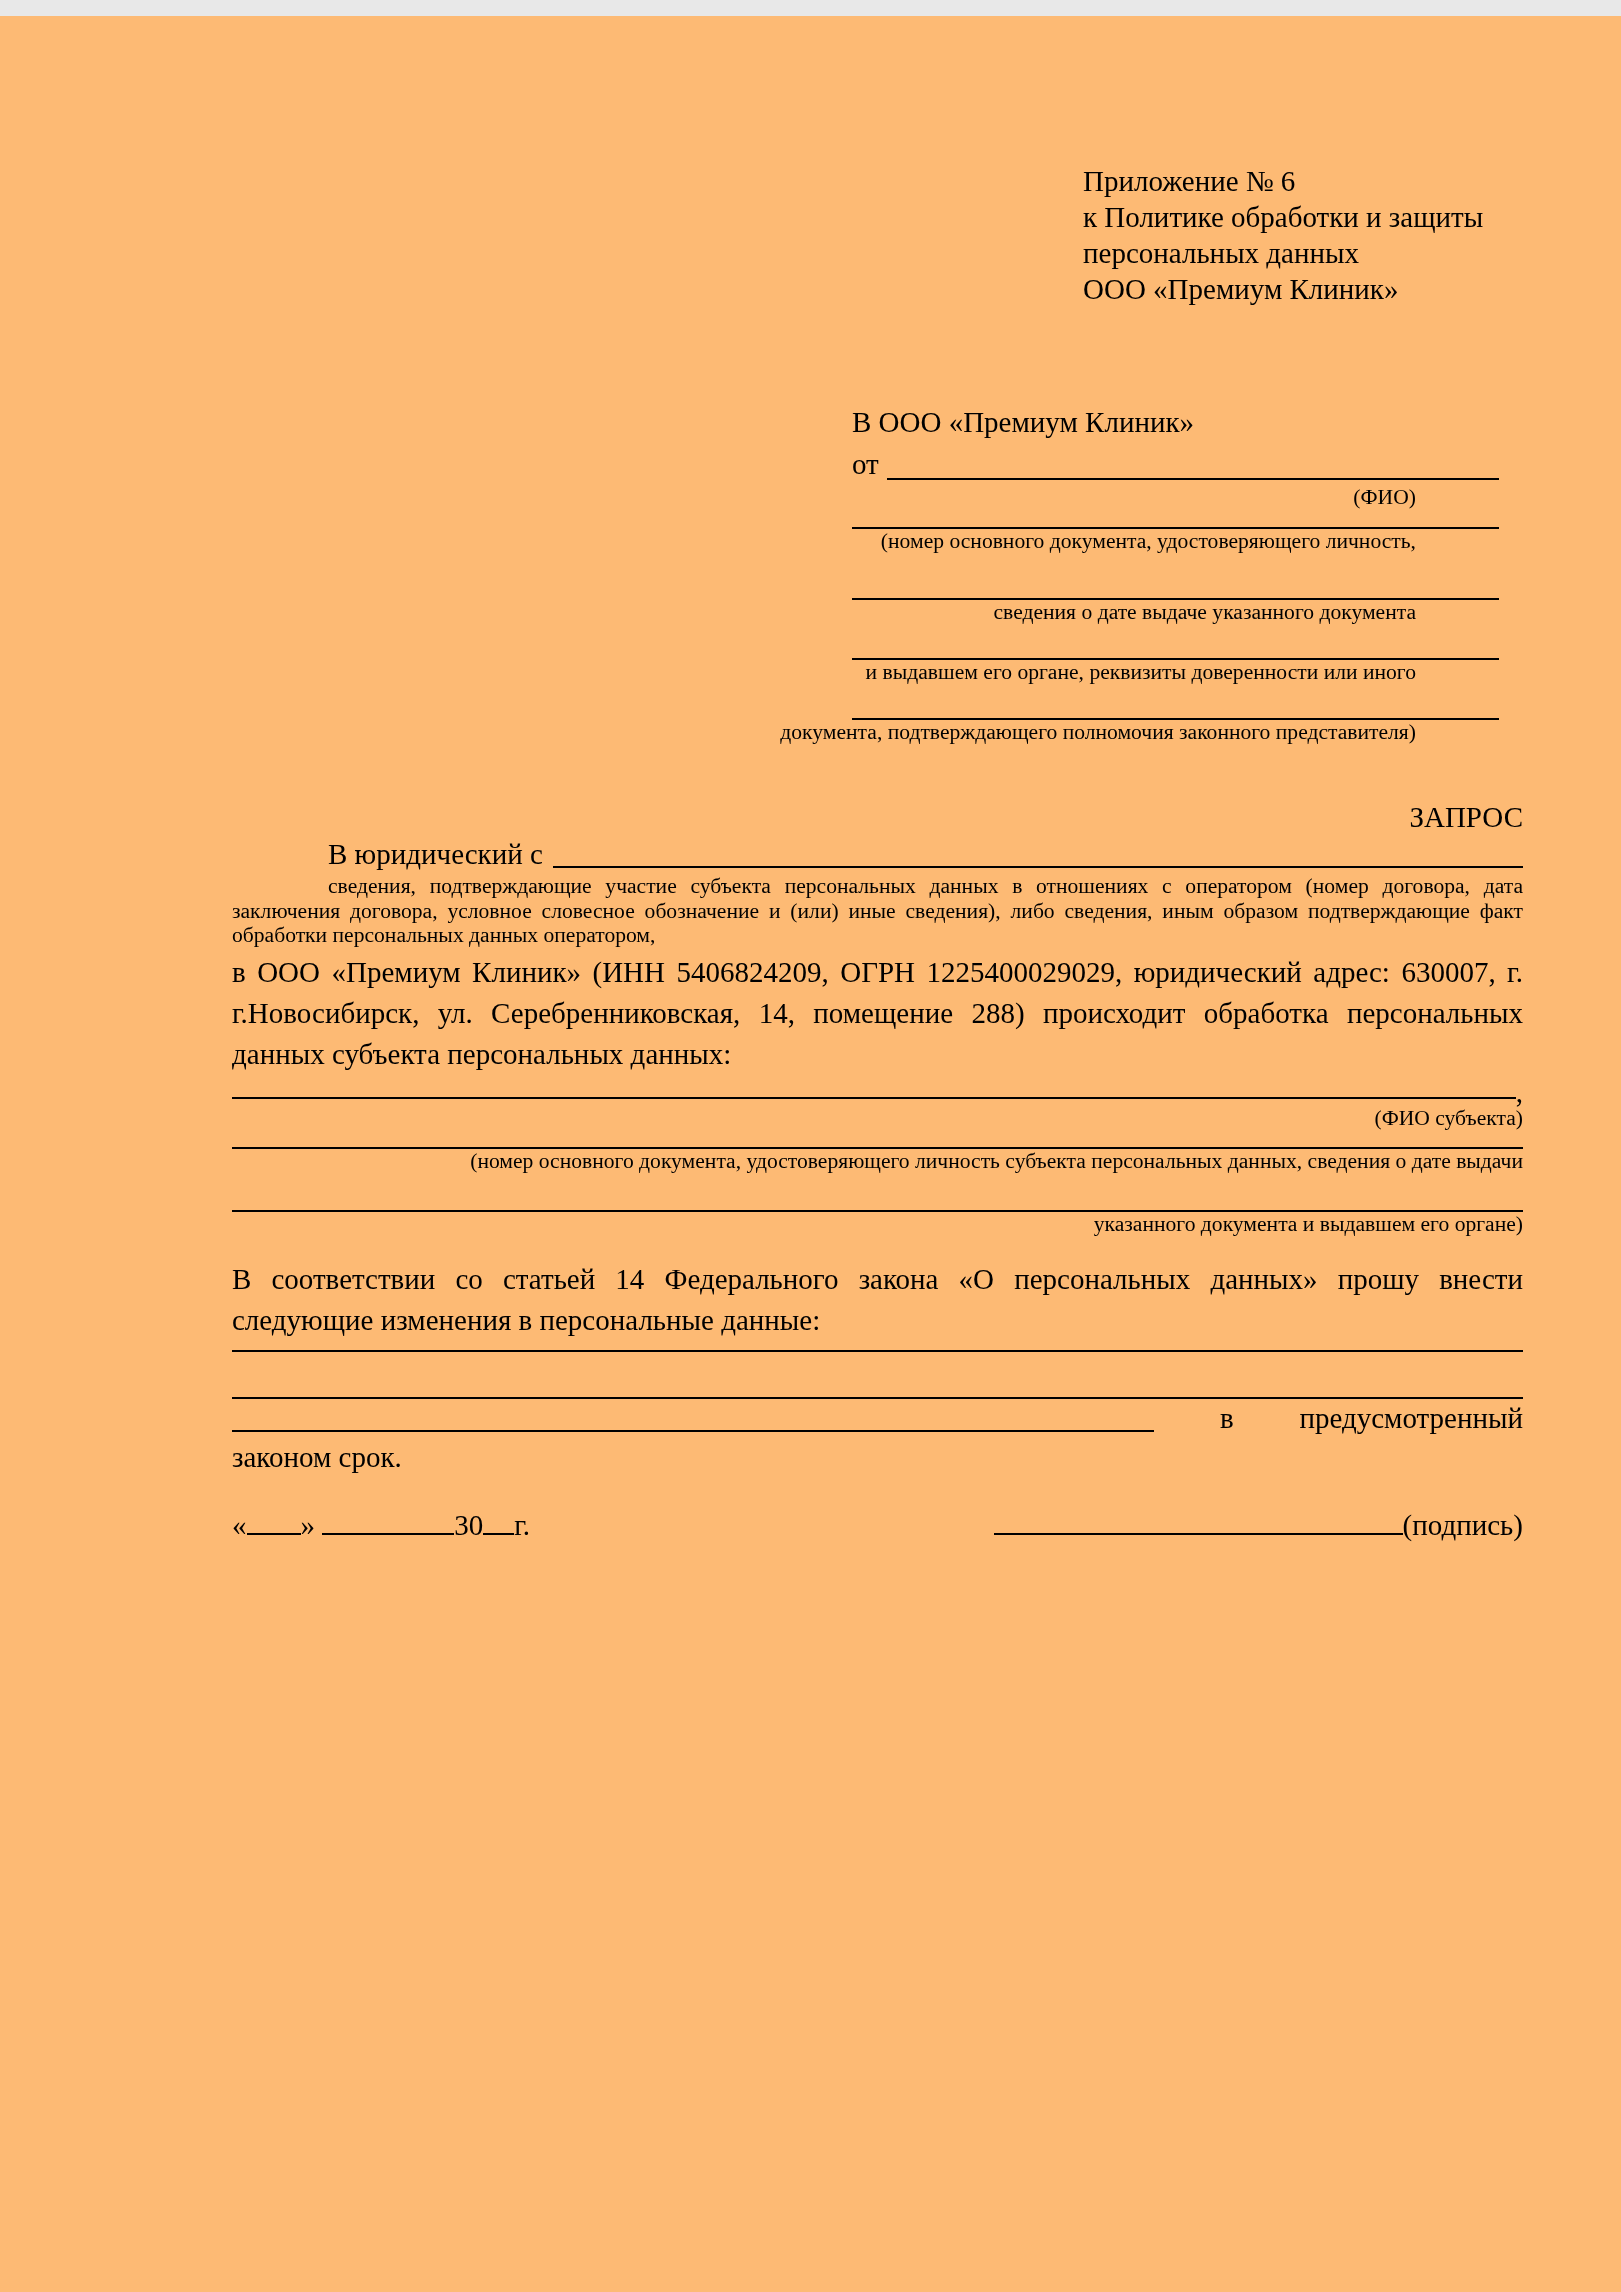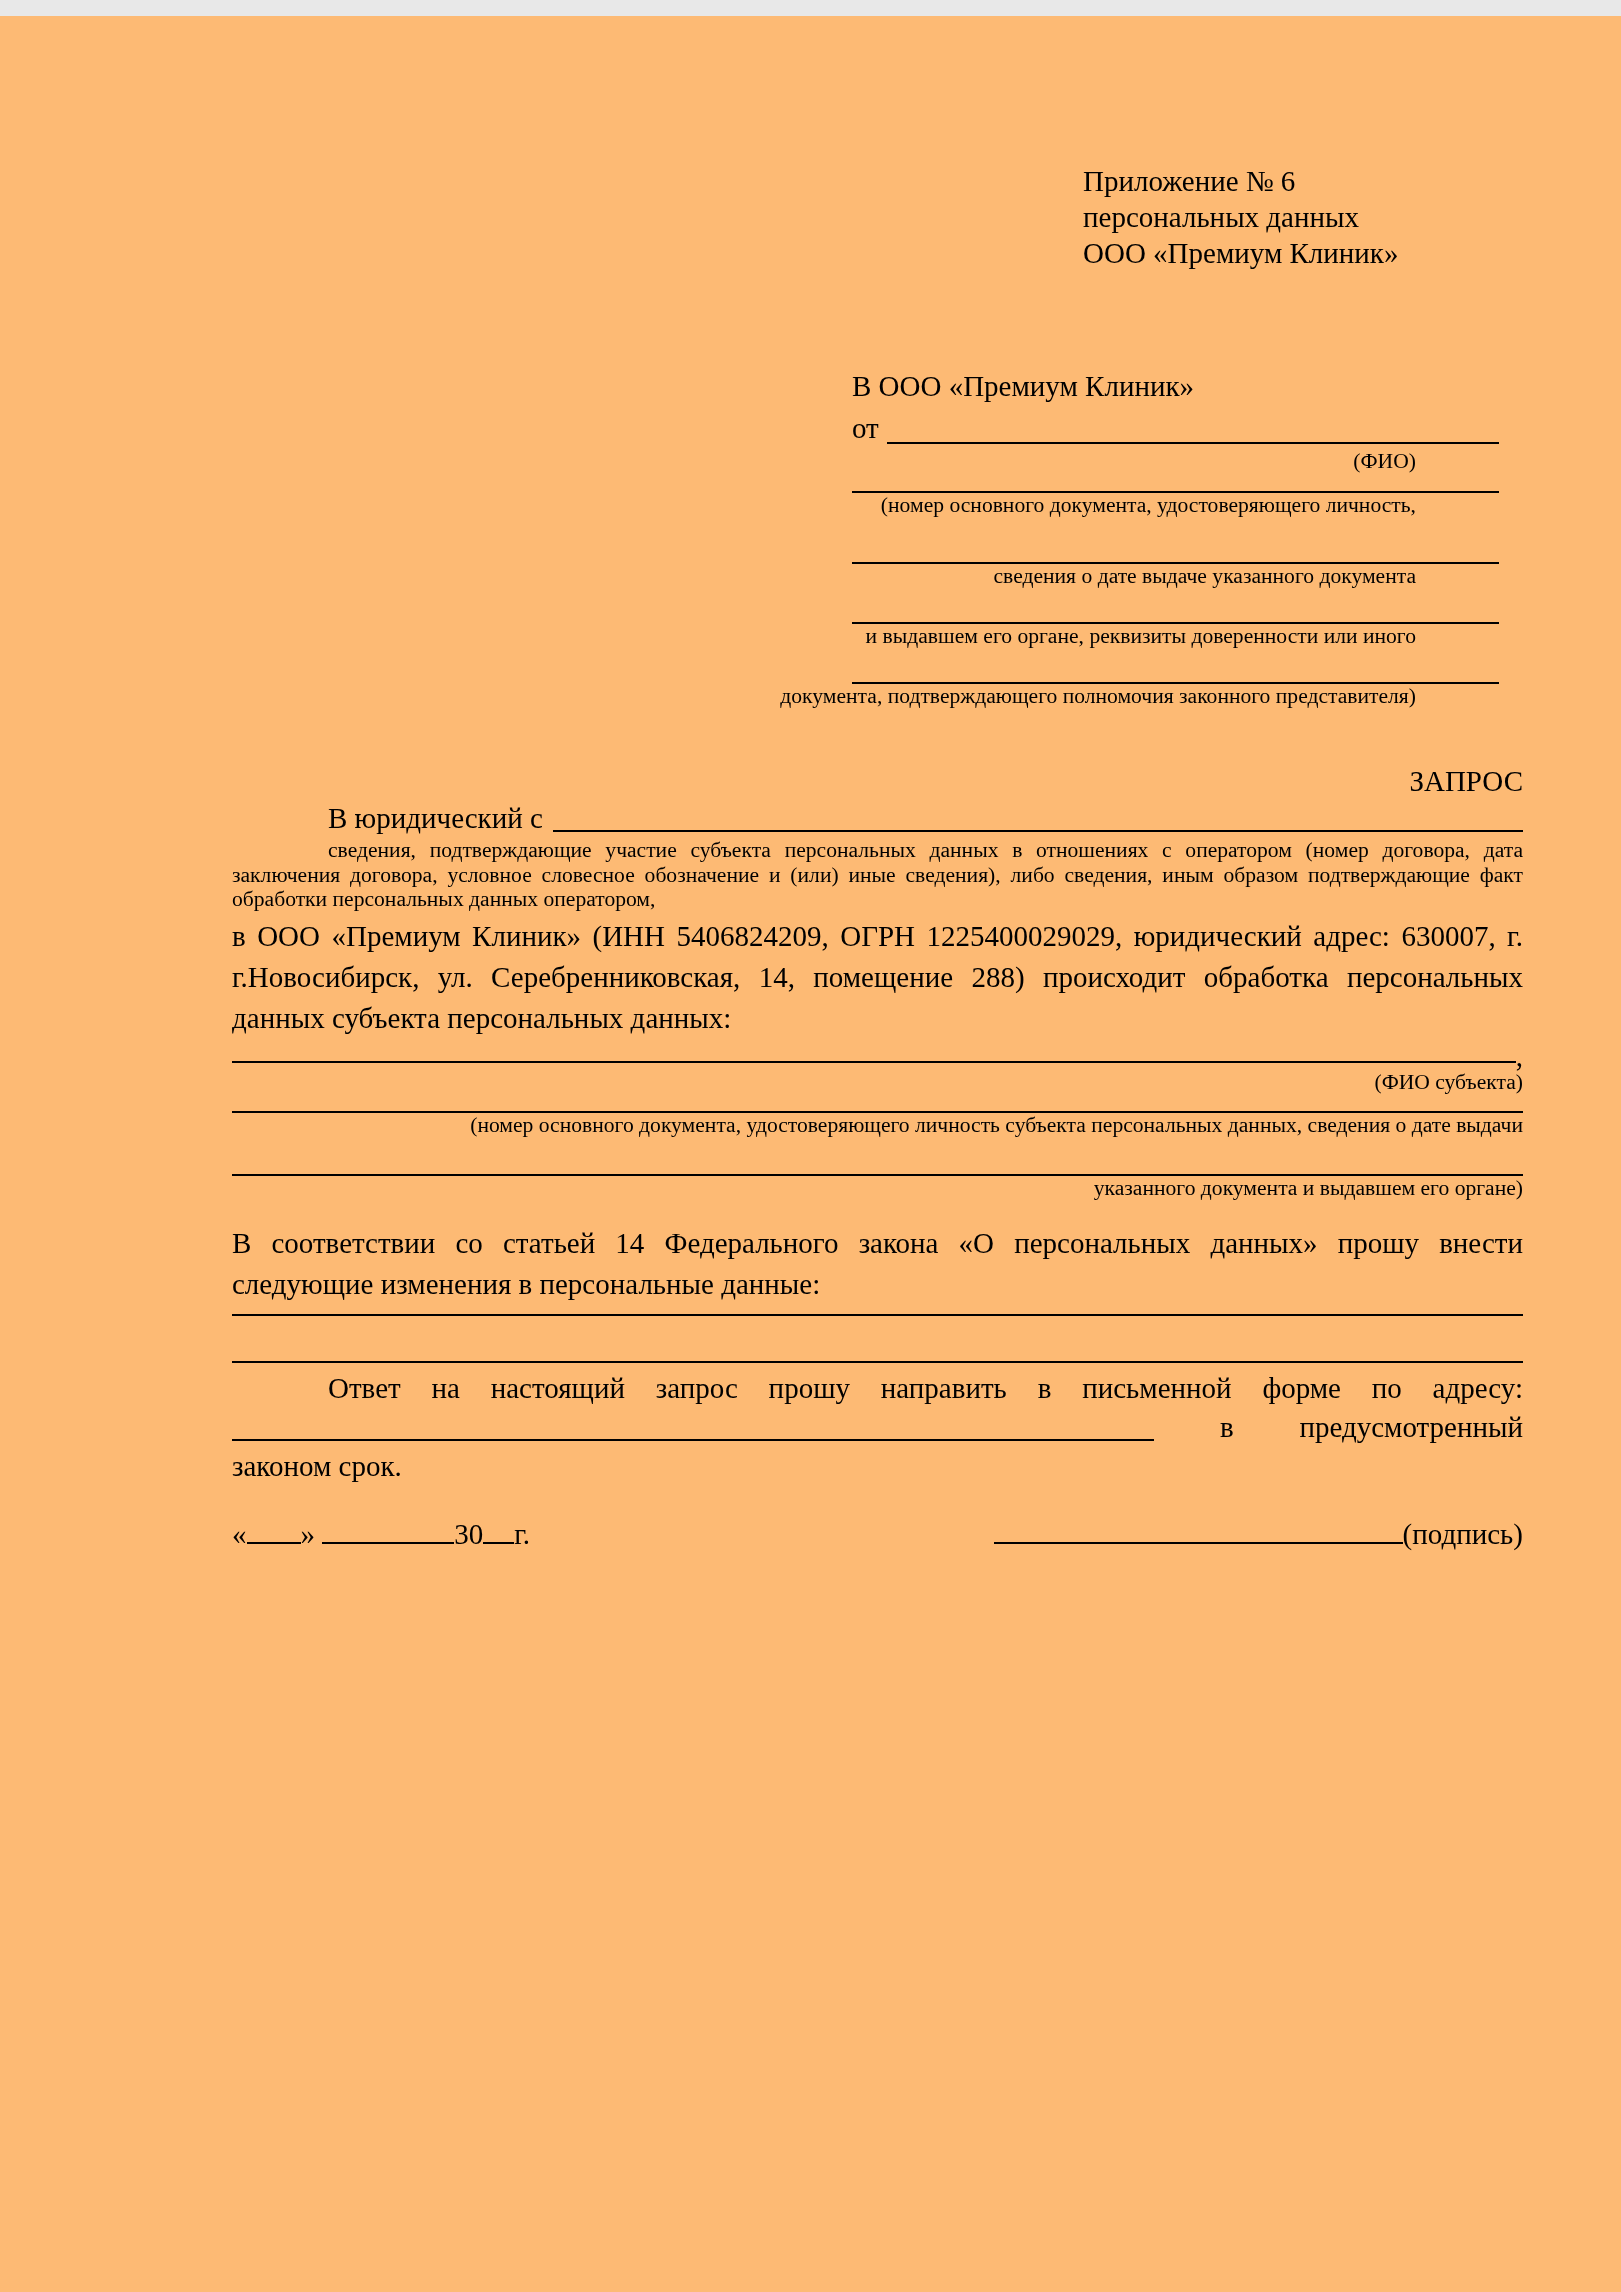--- a/index.html
+++ b/index.html
@@ -52,20 +52,21 @@
   .w-day { width:54px; } .w-month { width:132px; } .w-year { width:31px; } .w-sign { width:409px; }
   .nowrap { white-space:nowrap; }
 </style>
 </head>
 <body>
 
 <div class="page">
 
   <div class="hdr">
     <div>Приложение № 6</div>
+    <div>к Политике обработки и защиты</div>
     <div>персональных данных</div>
     <div>ООО «Премиум Клиник»</div>
   </div>
 
 
   <div class="addr">
     <div>В ООО «Премиум Клиник»</div>
     <div class="row">
       <span>от</span>
       <span class="fill" style="margin-left:7.8px"></span>
@@ -106,21 +107,20 @@
   <div class="cap">(номер основного документа, удостоверяющего личность субъекта персональных данных, сведения о дате выдачи</div>
 
   <div class="full-blank fb2"></div>
   <div class="cap">указанного документа и выдавшем его органе)</div>
 
   <div class="article-para">В соответствии со статьей 14 Федерального закона «О персональных данных» прошу внести следующие изменения в персональные данные:</div>
 
   <div class="full-blank ch1"></div>
   <div class="full-blank ch2"></div>
 
-  <div class="answer1">Ответ на настоящий запрос прошу направить в письменной форме по адресу:</div>
   <div class="answer2">
     <span class="addr-fill"></span>
     <span>в</span>
     <span>предусмотренный</span>
   </div>
   <div class="answer3">законом срок.</div>
 
   <div class="foot">
     <span class="nowrap">
       <span>«</span><span class="ifill w-day"></span><span>»</span>

